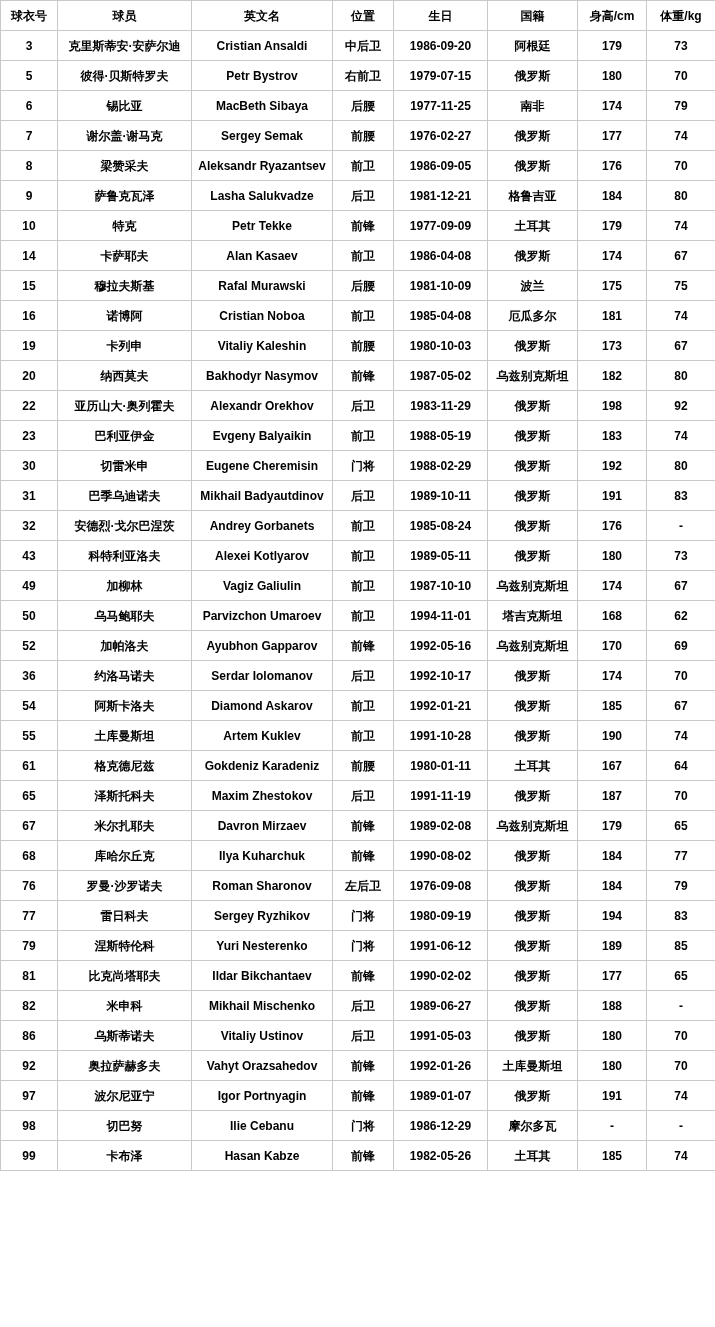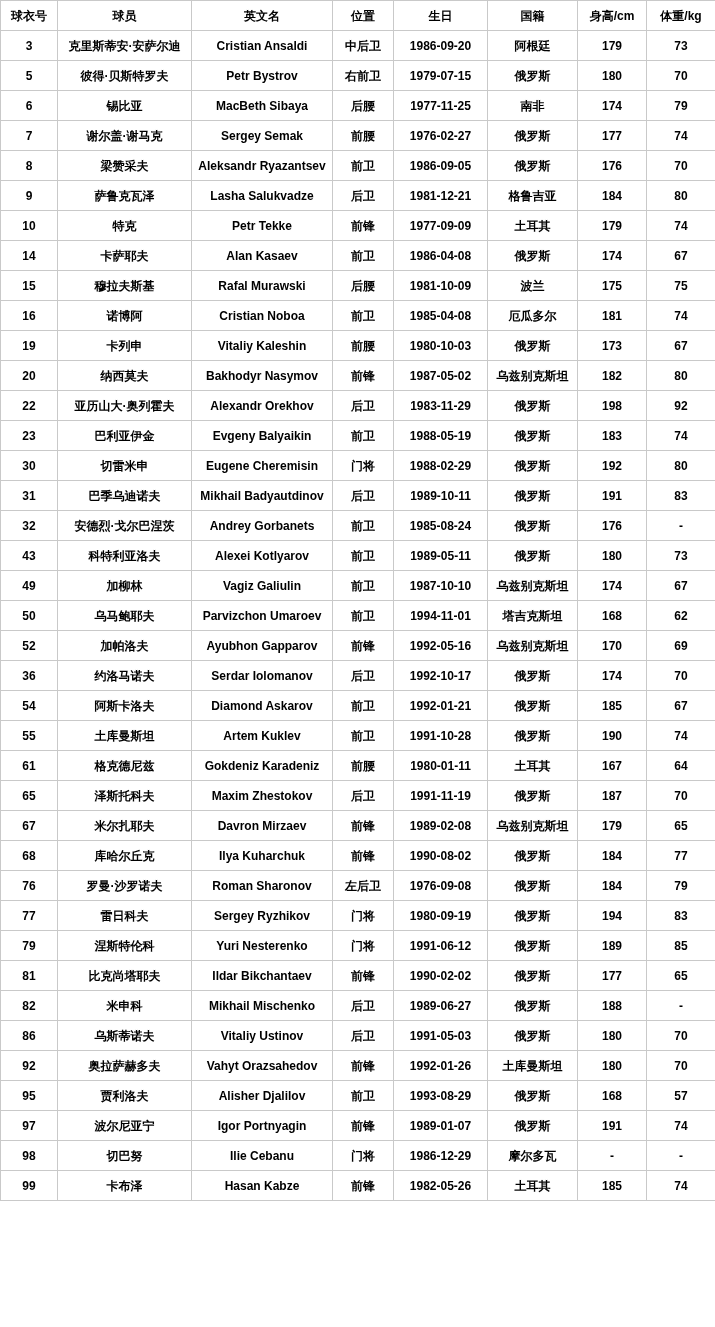--- a/index.html
+++ b/index.html
@@ -432,30 +432,20 @@
         <td class="num">92</td>
         <td class="cn-name">奥拉萨赫多夫</td>
         <td class="en-name">Vahyt Orazsahedov</td>
         <td class="pos">前锋</td>
         <td class="dob">1992-01-26</td>
         <td class="nat">土库曼斯坦</td>
         <td class="ht">180</td>
         <td class="wt">70</td>
       </tr>
       <tr>
-        <td class="num">95</td>
-        <td class="cn-name">贾利洛夫</td>
-        <td class="en-name">Alisher Djalilov</td>
-        <td class="pos">前卫</td>
-        <td class="dob">1993-08-29</td>
-        <td class="nat">俄罗斯</td>
-        <td class="ht">168</td>
-        <td class="wt">57</td>
-      </tr>
-      <tr>
         <td class="num">97</td>
         <td class="cn-name">波尔尼亚宁</td>
         <td class="en-name">Igor Portnyagin</td>
         <td class="pos">前锋</td>
         <td class="dob">1989-01-07</td>
         <td class="nat">俄罗斯</td>
         <td class="ht">191</td>
         <td class="wt">74</td>
       </tr>
       <tr>

